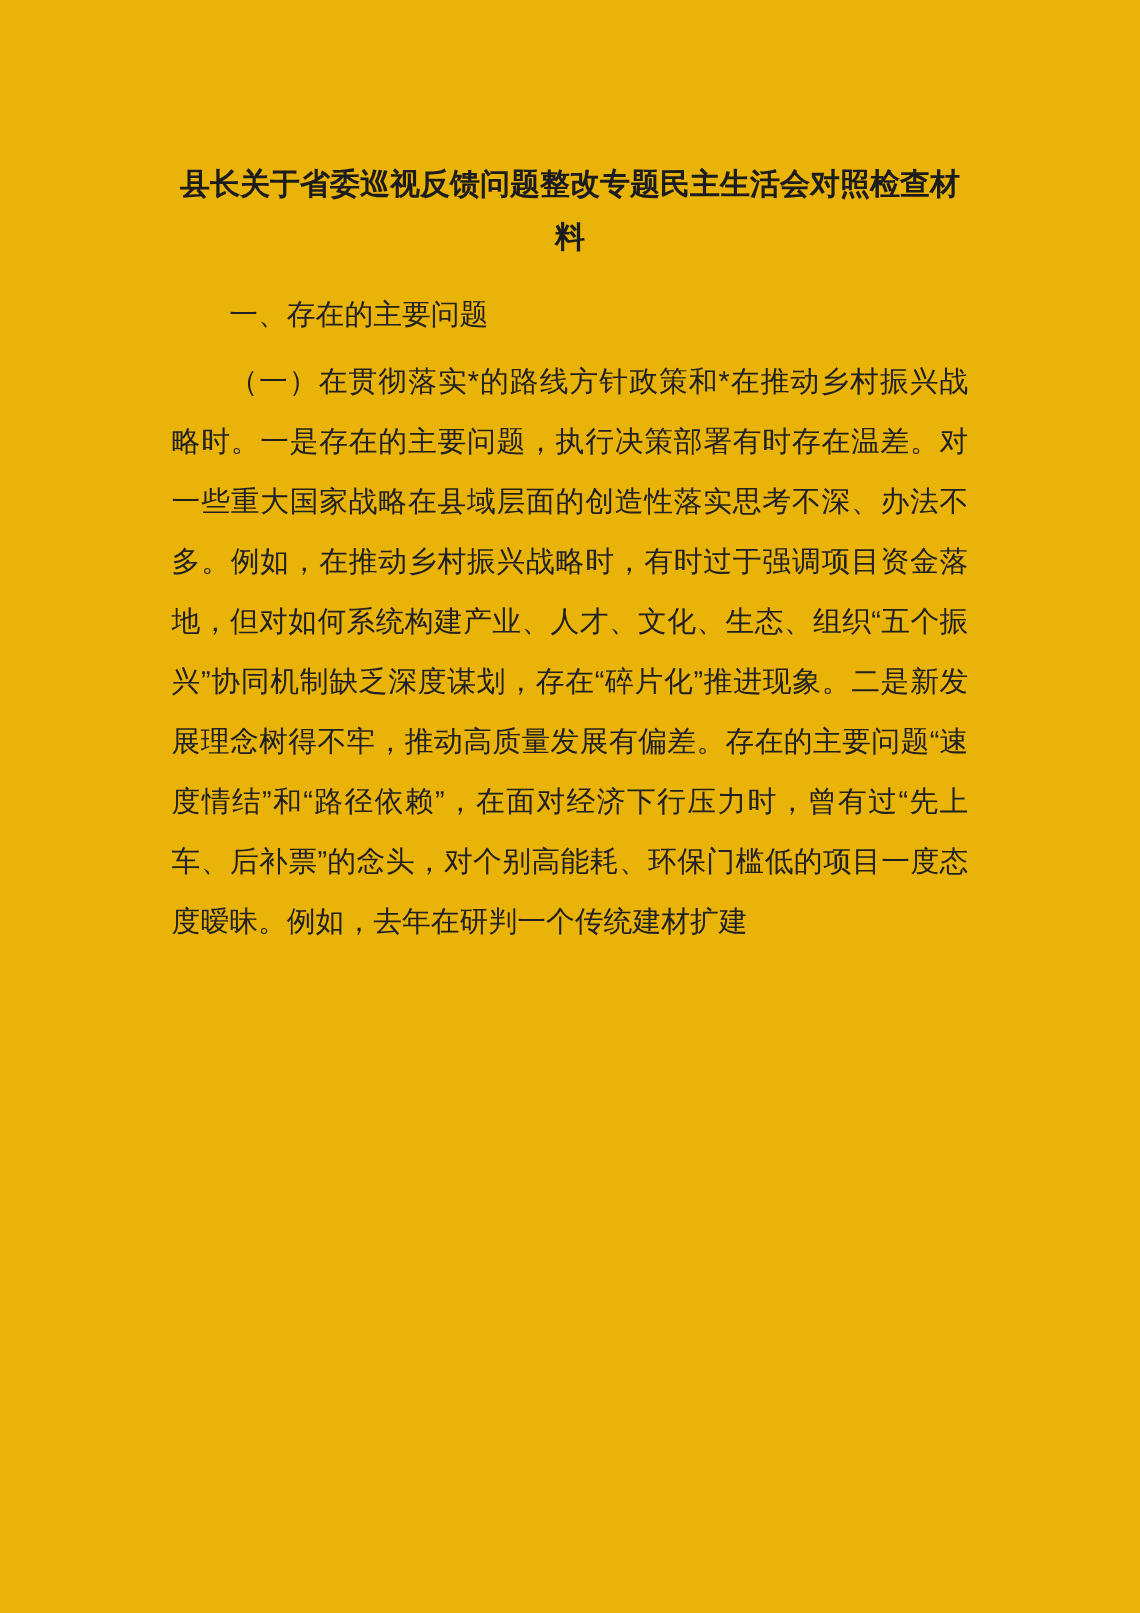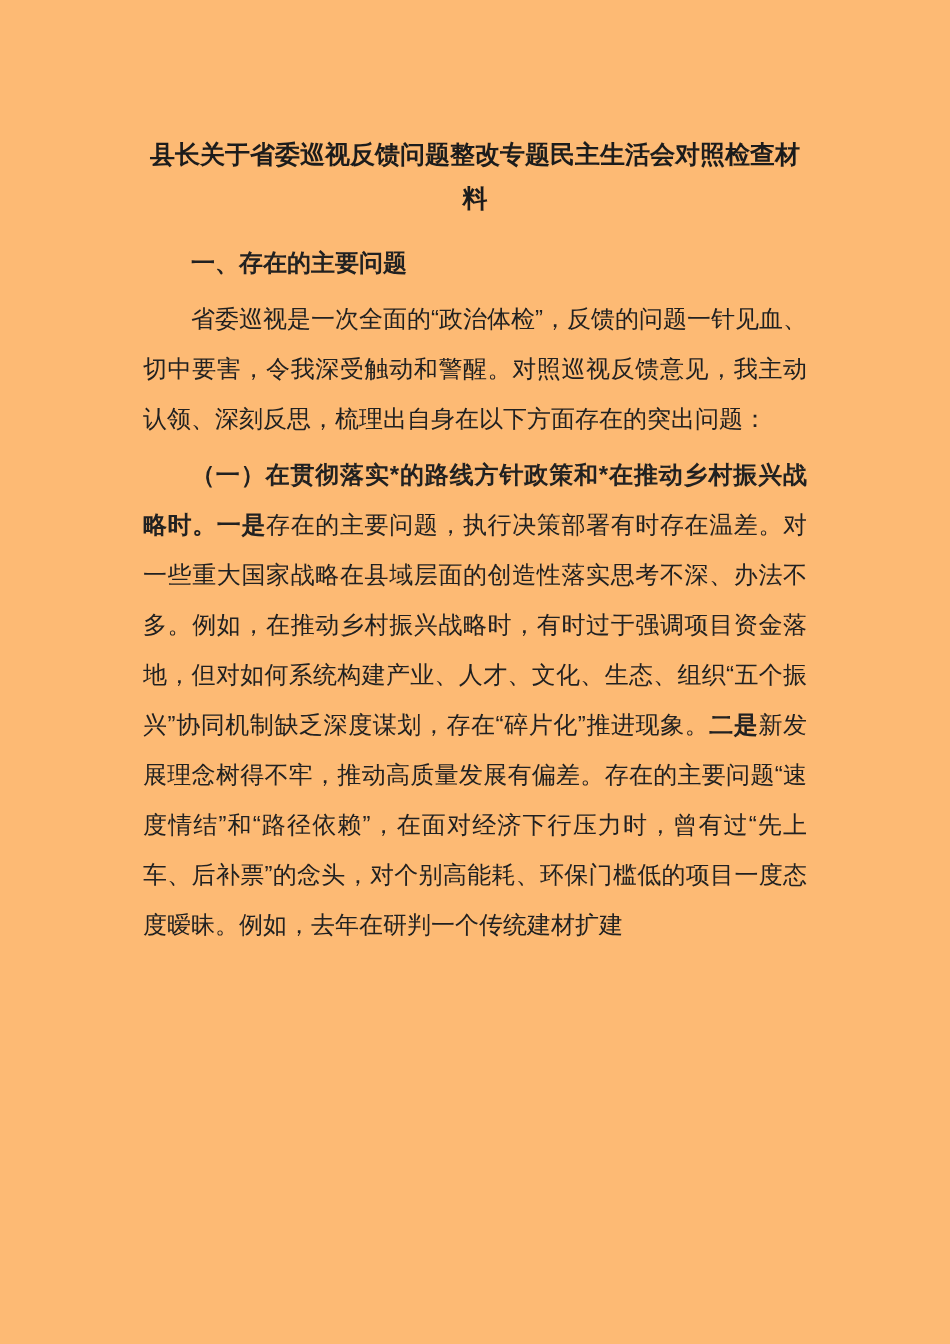--- a/index.html
+++ b/index.html
@@ -5,21 +5,21 @@
   html, body {
     margin: 0;
     padding: 0;
     background: #ffffff;
   }
   .page {
     position: relative;
     width: 950px;
     height: 1344px;
     box-sizing: border-box;
-    background: #fdba74;
+    background: #eab308;
     padding: 132px 143px 40px 143px;
     overflow: hidden;
     font-family: "Liberation Sans", "DejaVu Sans", sans-serif;
     color: #212121;
   }
   .doc-title {
     font-size: 25px;
     font-weight: bold;
     text-align: center;
     line-height: 44px;
@@ -32,26 +32,25 @@
     text-align: justify;
     text-indent: 2em;
     margin: 0 0 6px 0;
     font-weight: normal;
     word-break: break-all;
   }
   .doc-body p.heading {
     font-weight: bold;
   }
   .doc-body span.bold {
-    font-weight: bold;
+    font-weight: normal;
   }
 </style>
 </head>
 <body>
 
 <div class="page">
   <h1 class="doc-title">县长关于省委巡视反馈问题整改专题民主生活会对照检查材料</h1>
   <div class="doc-body">
       <p class="heading"><span class="bold">一、存在的主要问题</span></p>
-      <p class="body"><span>省委巡视是一次全面的“政治体检”，反馈的问题一针见血、切中要害，令我深受触动和警醒。对照巡视反馈意见，我主动认领、深刻反思，梳理出自身在以下方面存在的突出问题：</span></p>
       <p class="body"><span class="bold">（一）在贯彻落实*的路线方针政策和*在推动乡村振兴战略时。一是</span><span>存在的主要问题，执行决策部署有时存在温差。对一些重大国家战略在县域层面的创造性落实思考不深、办法不多。例如，在推动乡村振兴战略时，有时过于强调项目资金落地，但对如何系统构建产业、人才、文化、生态、组织“五个振兴”协同机制缺乏深度谋划，存在“碎片化”推进现象。</span><span class="bold">二是</span><span>新发展理念树得不牢，推动高质量发展有偏差。存在的主要问题“速度情结”和“路径依赖”，在面对经济下行压力时，曾有过“先上车、后补票”的念头，对个别高能耗、环保门槛低的项目一度态度暧昧。例如，去年在研判一个传统建材扩建</span></p>
     </div>
 </div>
 
 </body></html>

